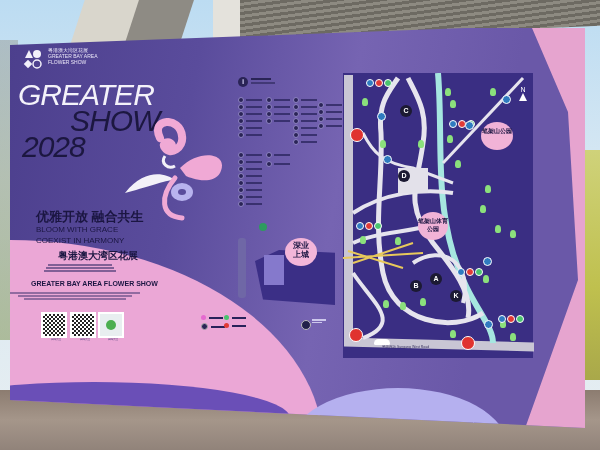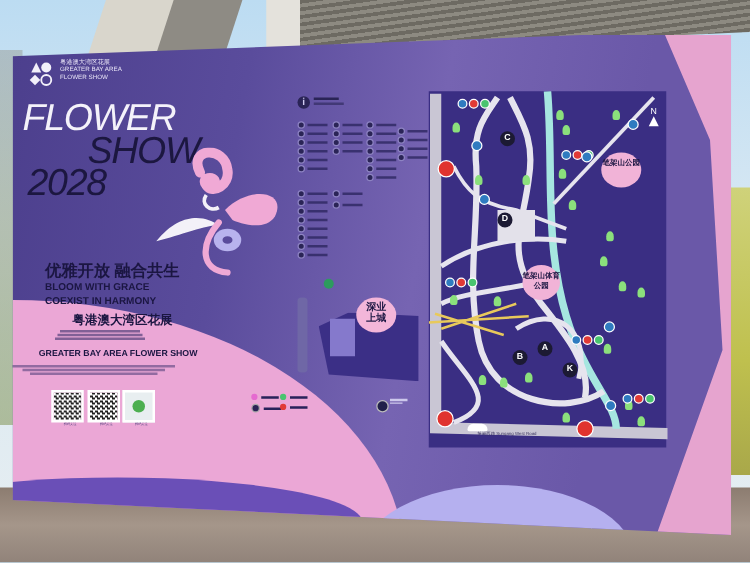--- a/index.html
+++ b/index.html
@@ -23,22 +23,22 @@
   #board-lilac-arc{left:278px;top:360px;width:220px;height:120px;border-radius:50% 50% 0 0;border:38px solid #b5b0ef;border-bottom:none;box-sizing:border-box;}
 
   
   #logo{left:22px;top:48px;width:22px;height:22px;}
   #logo-text{left:48px;top:47px;color:#e9e5f7;font-size:5px;line-height:6px;}
   #title1{left:18px;top:78px;color:#f4f2fa;font-size:30px;font-style:italic;letter-spacing:-1px;font-weight:400;}
   #title2{left:70px;top:104px;color:#1c1740;font-size:30px;font-style:italic;letter-spacing:-1px;}
   #title3{left:22px;top:130px;color:#1c1740;font-size:30px;font-style:italic;letter-spacing:-1px;}
   #flower-art{left:120px;top:118px;width:110px;height:105px;}
   #slogan-cn{left:36px;top:208px;color:#1b1642;font-size:13px;font-weight:bold;}
-  #slogan-en1{left:36px;top:225px;color:#1b1642;font-size:8px;font-weight:bold;}
-  #slogan-en2{left:36px;top:236px;color:#1b1642;font-size:8px;font-weight:bold;}
+  #slogan-en1{left:36px;top:225px;color:#1b1642;font-size:8px;font-weight:normal;}
+  #slogan-en2{left:36px;top:236px;color:#1b1642;font-size:8px;font-weight:normal;}
   #gba-cn{left:58px;top:249px;color:#1b1642;font-size:10px;font-weight:bold;}
   #gba-en{left:31px;top:280px;color:#1b1642;font-size:7px;font-weight:bold;}
   .fine{color:#3a2f6b;font-size:2.4px;line-height:3px;}
   #organizers{left:40px;top:263px;width:80px;}
   #organizers2{left:10px;top:291px;width:130px;}
   .qr{width:22px;height:22px;background:repeating-conic-gradient(#222 0 25%,#fff 0 50%) 0 0/4px 4px;border:2px solid #fff;}
   .qr-label{color:#4a3f7a;font-size:2.5px;text-align:center;width:30px;}
 
   
   #legend{left:238px;top:77px;width:115px;height:150px;}
@@ -98,21 +98,21 @@
   <circle cx="15" cy="6" r="4" fill="#f2f0fa"></circle>
   <rect x="3" y="13" width="6" height="6" transform="rotate(45 6 16)" fill="#f2f0fa"></rect>
   <circle cx="15" cy="16" r="4" fill="none" stroke="#f2f0fa" stroke-width="1.5"></circle>
 </svg>
 <div id="logo-text" class="abs">
   <div>粤港澳大湾区花展</div>
   <div>GREATER BAY AREA</div>
   <div>FLOWER SHOW</div>
 </div>
 
-<div id="title1" class="abs">FLOWER</div>
+<div id="title1" class="abs">GREATER</div>
 <div id="title2" class="abs">SHOW</div>
 <div id="title3" class="abs">2028</div>
 
 <svg id="flower-art" class="abs" viewBox="0 0 110 105">
   <path d="M40 20 C 30 0, 60 -2, 62 18 C 64 30, 50 38, 45 30 C 40 24, 52 22, 52 28" fill="none" stroke="#f0a9d5" stroke-width="8" stroke-linecap="round"></path>
   <path d="M60 50 C 80 30, 110 35, 100 55 C 92 68, 70 60, 66 58" fill="#f0a9d5"></path>
   <path d="M5 75 C 25 50, 45 55, 55 62 C 45 62, 25 70, 5 75 Z" fill="#f3f1f8"></path>
   <ellipse cx="62" cy="74" rx="11" ry="9" fill="#b8b3ee"></ellipse>
   <ellipse cx="62" cy="74" rx="4" ry="3" fill="#5a4c9c"></ellipse>
   <path d="M55 60 C 40 78, 40 98, 62 100" fill="none" stroke="#f0a9d5" stroke-width="5" stroke-linecap="round"></path>

